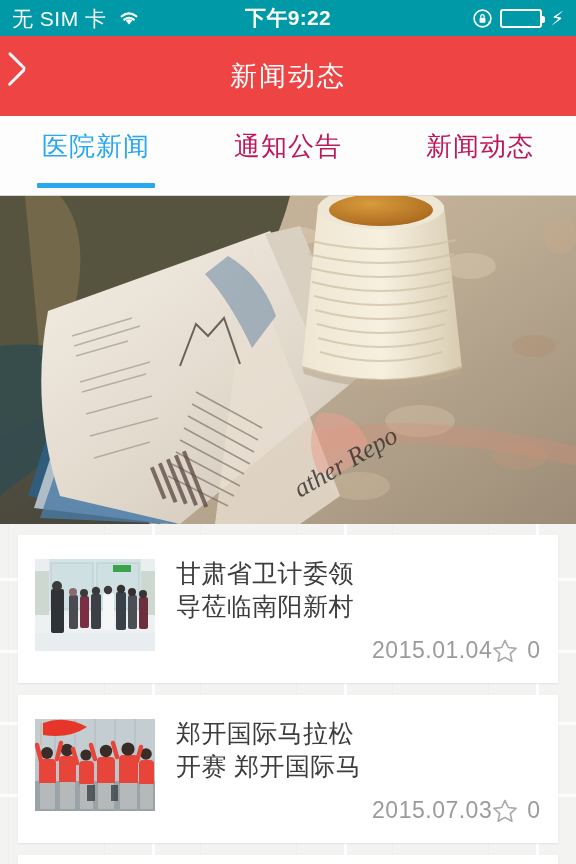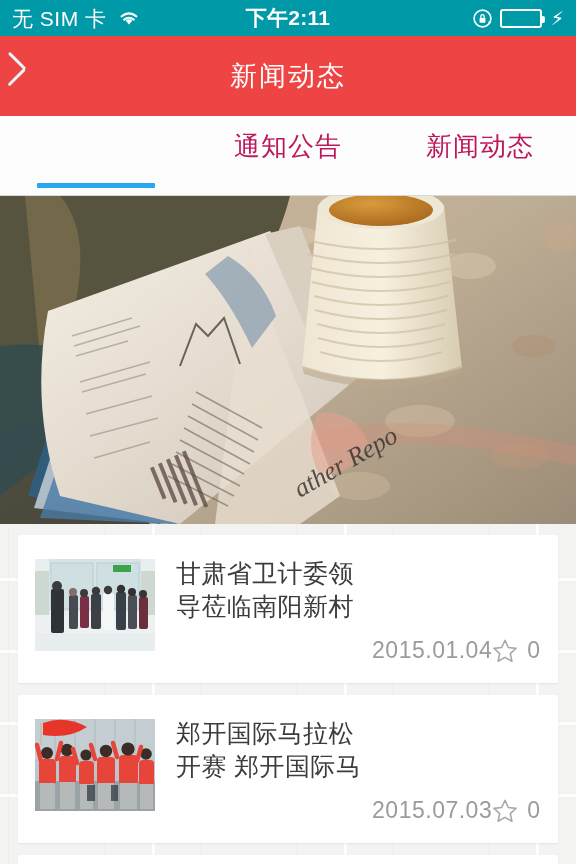--- a/index.html
+++ b/index.html
@@ -158,21 +158,21 @@
     <span class="wifi-icon">
       <svg viewBox="0 0 24 18" width="24" height="18">
         <path d="M12 15.6 L15.4 11.4 Q12 8.9 8.6 11.4 Z" fill="#fff"></path>
         <path d="M4.6 7.3 Q12 1.6 19.4 7.3" stroke="#fff" stroke-width="2.1" fill="none" stroke-linecap="round"></path>
         <path d="M7.2 10.6 Q12 6.9 16.8 10.6" stroke="#fff" stroke-width="2.1" fill="none" stroke-linecap="round"></path>
       </svg>
     </span>
   </div>
 
   <div class="sb-center">
-    <span class="sb-time">下午2:11</span>
+    <span class="sb-time">下午9:22</span>
   </div>
 
   <div class="sb-right">
     <span class="lock-icon">
       <svg viewBox="0 0 21 21" width="21" height="21">
         <circle cx="10.5" cy="10.5" r="8.4" stroke="#fff" stroke-width="1.6" fill="none"></circle>
         <rect x="7.6" y="9.7" width="5.8" height="5" rx="0.8" fill="#fff"></rect>
         <path d="M8.8 9.7 V8.4 Q8.8 6.6 10.5 6.6 Q12.2 6.6 12.2 8.4 V9.7" stroke="#fff" stroke-width="1.3" fill="none"></path>
         <path d="M16.2 13.5 l3 0.6 -1.6 2.3 z" fill="#fff"></path>
       </svg>
@@ -186,20 +186,21 @@
 
 <div class="navbar">
   <div class="back-btn">
     <span class="chev"></span>
   </div>
   <div class="nav-title">新闻动态</div>
 </div>
 
 <div class="tabbar">
   <div class="tab active">
+    <span class="tab-label">医院新闻</span>
     <span class="tab-underline"></span>
   </div>
   <div class="tab">
     <span class="tab-label">通知公告</span>
 
   </div>
   <div class="tab">
     <span class="tab-label">新闻动态</span>
 
   </div>

